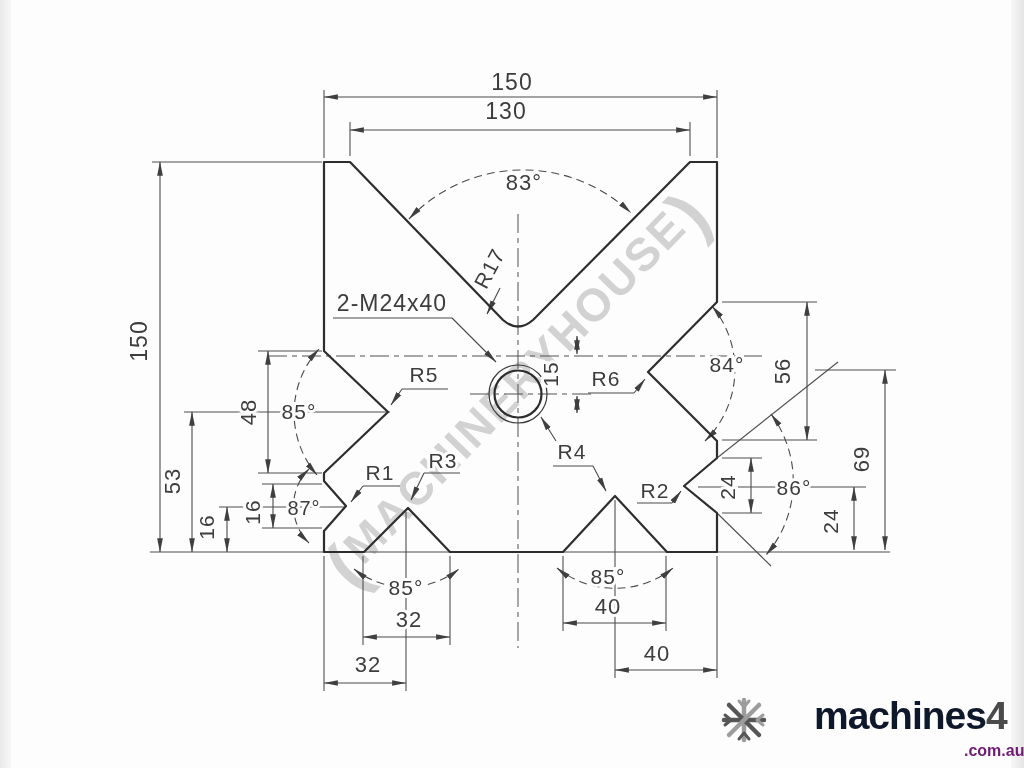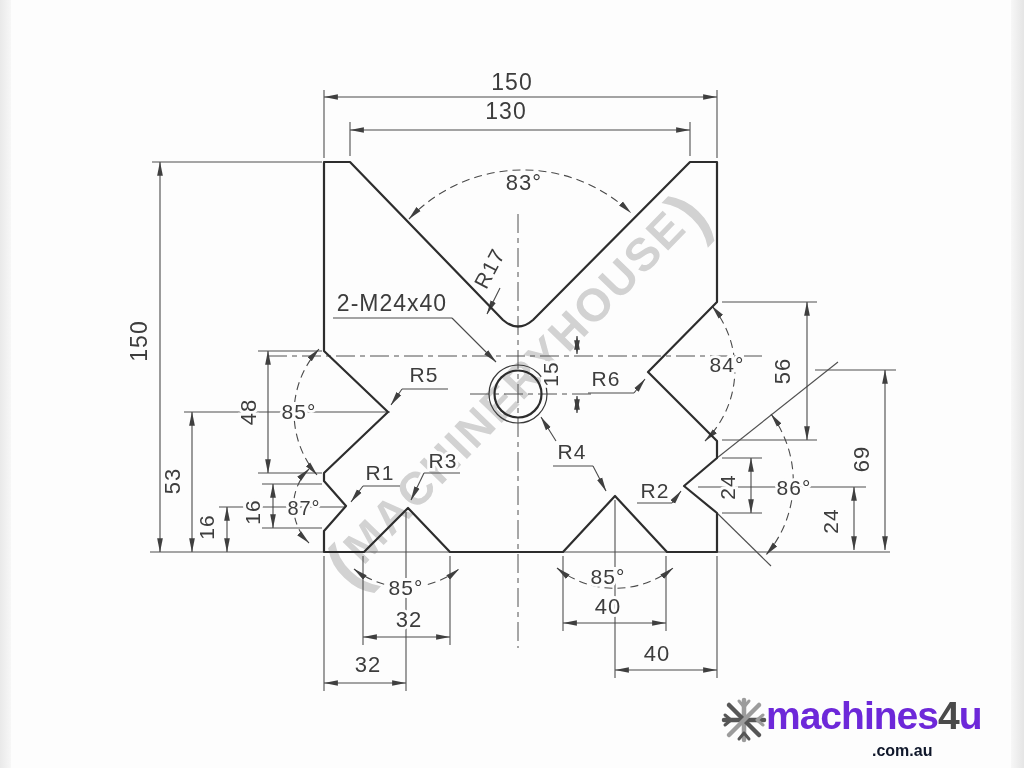--- a/index.html
+++ b/index.html
@@ -17,23 +17,23 @@
   .thin{stroke:#4f4f4f;stroke-width:1.1;fill:none;}
   .dim{stroke:#4a4a4a;stroke-width:1.1;fill:none;}
   .cl{stroke:#515151;stroke-width:1;fill:none;stroke-dasharray:19 5 5 5;}
   .arc{stroke:#4a4a4a;stroke-width:1.1;fill:none;stroke-dasharray:8 5;}
   text{fill:#3d3d3d;letter-spacing:1px;}
   .t23{font-size:23px;} .t22{font-size:22px;} .t21{font-size:21px;} .t20{font-size:20px;}
   .halo{paint-order:stroke;stroke:#fdfdfd;stroke-width:6px;}
   #logo{position:absolute;z-index:3;}
   #logo-text{position:absolute;left:766px;top:696px;font-weight:bold;font-size:39px;
              letter-spacing:-1px;line-height:1;}
-  .logo-light{color:#6d28d9;} .logo-dark{color:#4a4a4a;}
-  #logo-domain{position:absolute;left:872px;top:742px;font-weight:bold;font-size:16px;
-               color:#0f172a;letter-spacing:0;}
+  .logo-light{color:#0f172a;margin-left:48px;} .logo-dark{color:#4a4a4a;}
+  #logo-domain{position:absolute;left:964px;top:742px;font-weight:bold;font-size:16px;
+               color:#701a75;letter-spacing:0;}
 </style>
 </head>
 <body>
 
 <div id="canvas">
 
   <div id="edge-left" class="edge-strip"></div>
   <div id="edge-right" class="edge-strip"></div>
 
   <div id="watermark"><span class="paren">(</span><span>MACHINERYHOUSE</span><span class="paren">)</span></div>

